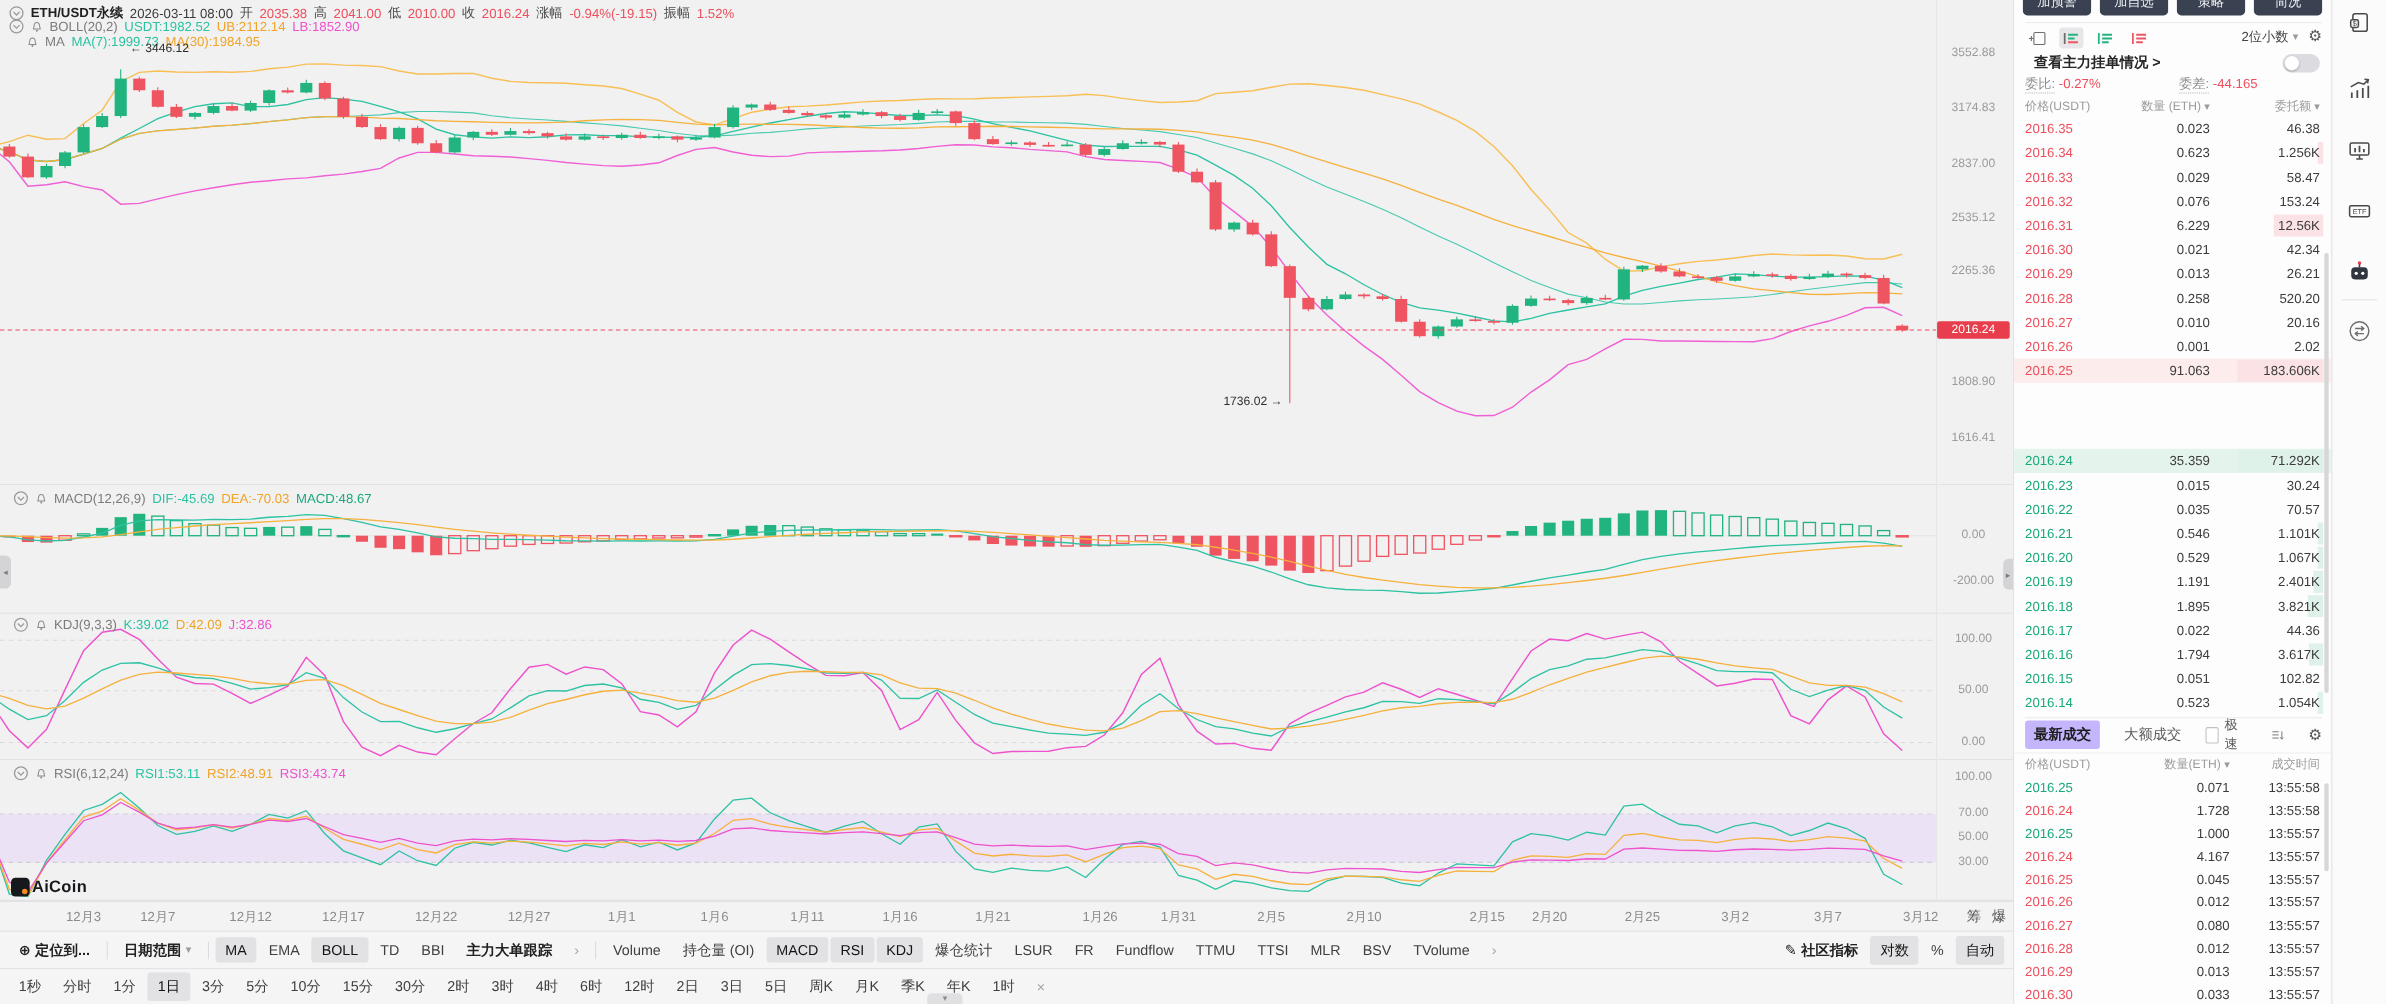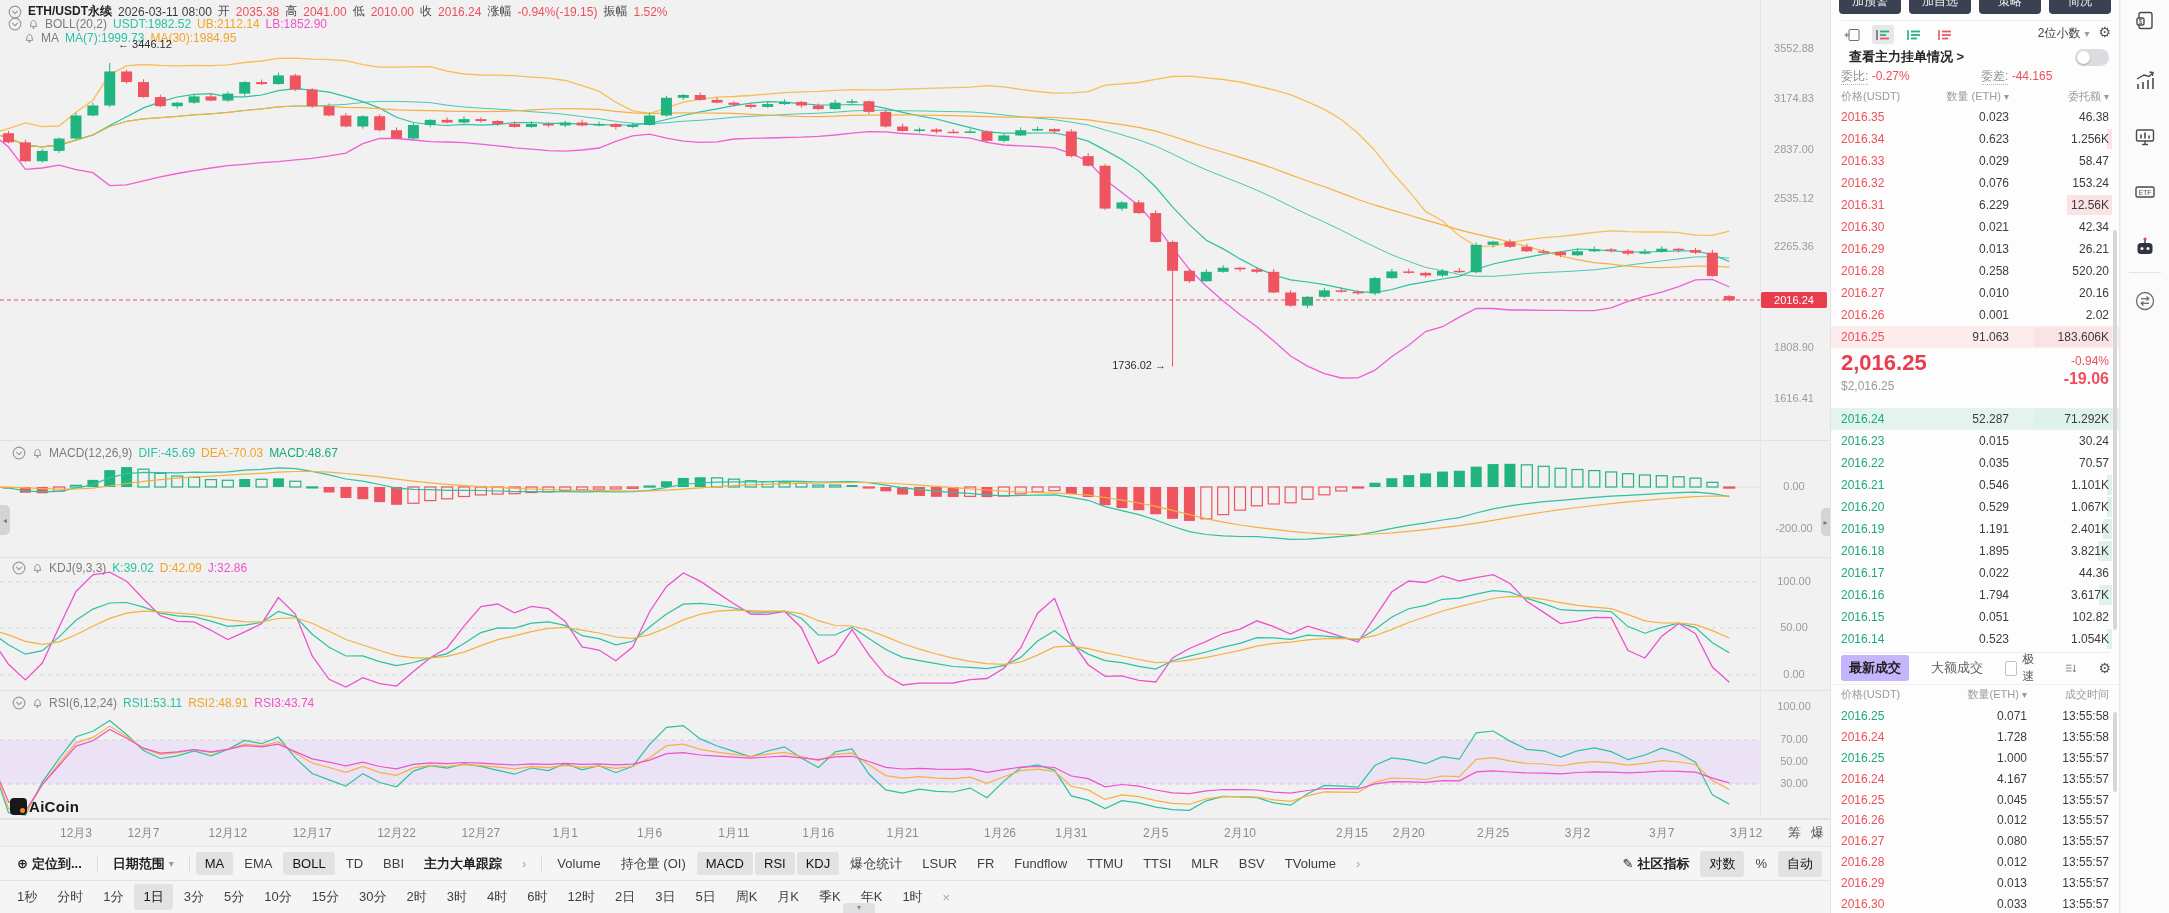--- a/index.html
+++ b/index.html
@@ -870,31 +870,25 @@
           <span class="qty">0.001</span>
           <span class="amt"><b>2.02</b></span>
         </div>
         <div class="ob-row row-ask-hl">
           <span class="t-red">2016.25</span>
           <span class="qty">91.063</span>
           <span class="amt"><span class="depth" style="width: 78px; background: rgb(251, 227, 229);"></span><b>183.606K</b></span>
         </div>
       </div>
 
-    <div id="ticker">
-      <div id="tk-price">2,016.25</div>
-      <div id="tk-usd">$2,016.25</div>
-      <div id="tk-pct">-0.94%</div>
-      <div id="tk-abs">-19.06</div>
-    </div>
 
     <div id="bid-rows" class="ob-rows">
         <div class="ob-row row-bid-hl">
           <span class="t-green">2016.24</span>
-          <span class="qty">52.287</span>
+          <span class="qty">35.359</span>
           <span class="amt"><span class="depth" style="width: 78px; background: rgb(223, 242, 234);"></span><b>71.292K</b></span>
         </div>
         <div class="ob-row">
           <span class="t-green">2016.23</span>
           <span class="qty">0.015</span>
           <span class="amt"><b>30.24</b></span>
         </div>
         <div class="ob-row">
           <span class="t-green">2016.22</span>
           <span class="qty">0.035</span>

